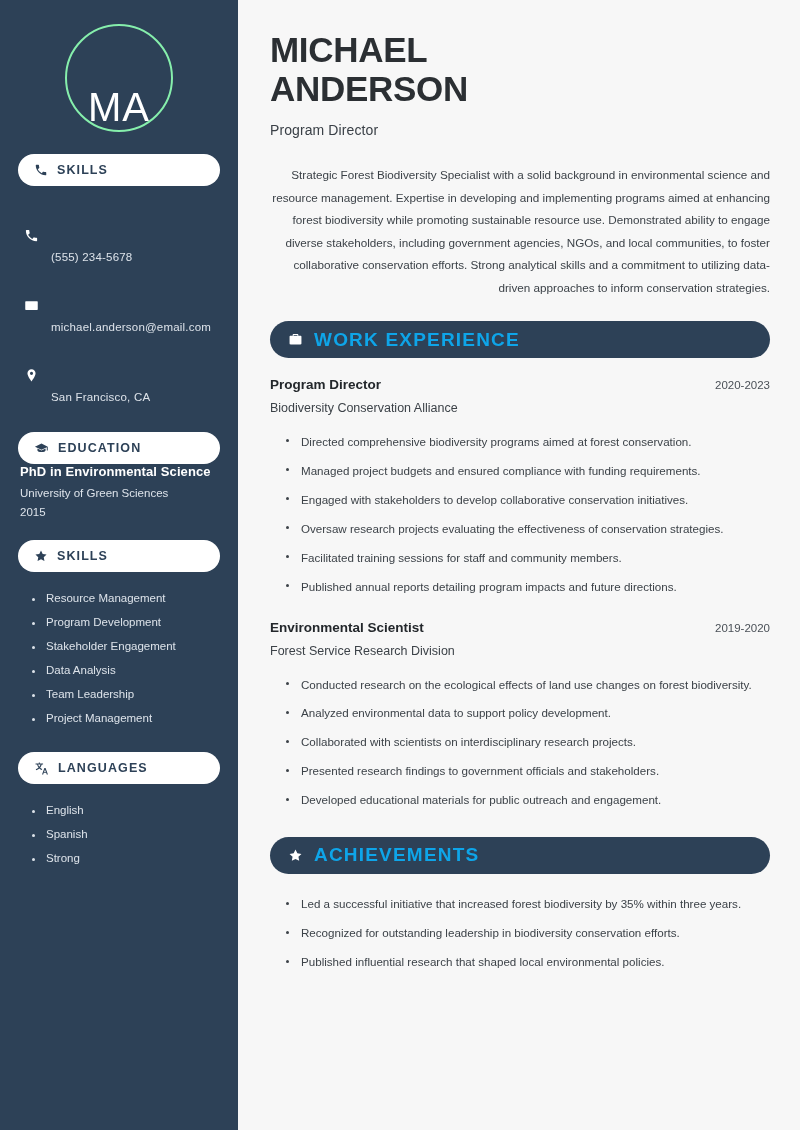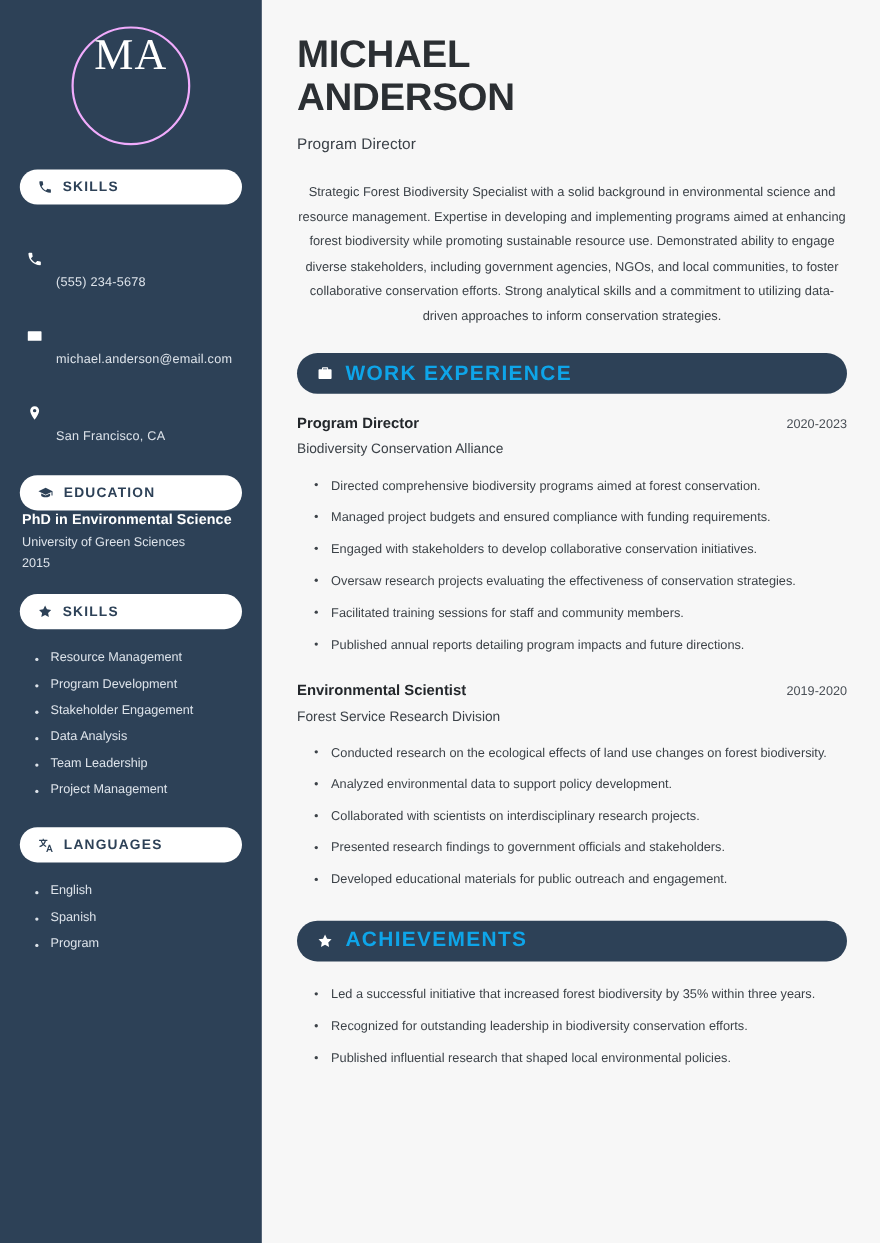--- a/index.html
+++ b/index.html
@@ -13,22 +13,22 @@
   
   .sidebar {
     width: 238px; flex: 0 0 238px;
     background: #2d4157;
     padding: 0 18px;
     color: #ffffff;
   }
   .avatar-wrap { display: flex; justify-content: center; margin-top: 24px; }
   .avatar {
     width: 108px; height: 108px; border-radius: 50%;
-    border: 2px solid #f0abfc;
-    display: flex; align-items: flex-start; justify-content: center; font-family: Liberation Serif, serif;
+    border: 2px solid #86efac;
+    display: flex; align-items: flex-end; justify-content: center;
   }
   .avatar-text {
     font-size: 40px; font-weight: 400; letter-spacing: 1px; color: #ffffff;
   }
 
   .pill {
     margin-top: 22px;
     background: #ffffff;
     border-radius: 18px;
     height: 32px;
@@ -78,21 +78,21 @@
   .name {
     font-size: 35px; font-weight: bold; color: #2b2f33;
     line-height: 1.12; letter-spacing: -0.3px;
   }
   .job-title {
     font-size: 14px; color: #3a4047; margin-top: 14px; letter-spacing: .1px;
   }
   .summary {
     margin-top: 26px;
     font-size: 11.7px; color: #3c4248; line-height: 1.92;
-    text-align: center;
+    text-align: right;
   }
 
   .sec-bar {
     margin-top: 22px;
     background: #2d4157;
     border-radius: 20px;
     height: 37px;
     display: flex; align-items: center;
     padding: 0 18px; gap: 11px;
   }
@@ -208,21 +208,21 @@
           <path d="M2.5 4h5.2V2.4h1.6V4h5.2v1.6h-2.1c-.5 2-1.4 3.7-2.6 5.1 1 .9 2.1 1.6 3.3 2.1l-.7 1.6c-1.4-.6-2.7-1.4-3.8-2.5-1.4 1.3-3.1 2.3-5.1 3L2.8 13c1.8-.6 3.3-1.4 4.5-2.5C6.2 9.1 5.4 7.5 5 5.6H2.5V4zm4.1 1.6c.4 1.4 1 2.6 1.8 3.6.9-1 1.6-2.2 2-3.6H6.6z"></path>
           <path d="M16.6 11.2h1.9l3.8 10.4h-1.9l-.9-2.6h-3.9l-.9 2.6h-1.9l3.8-10.4zm.95 2.3-1.35 3.9h2.7l-1.35-3.9z"></path>
         </svg>
       </span>
       <span class="pill-label">LANGUAGES</span>
     </div>
 
     <ul class="side-list">
       <li>English</li>
       <li>Spanish</li>
-      <li>Program</li>
+      <li>Strong</li>
     </ul>
 
   </aside>
 
   <main class="main">
 
     <h1 class="name">
       <span>MICHAEL</span><br>
       <span>ANDERSON</span>
     </h1>

